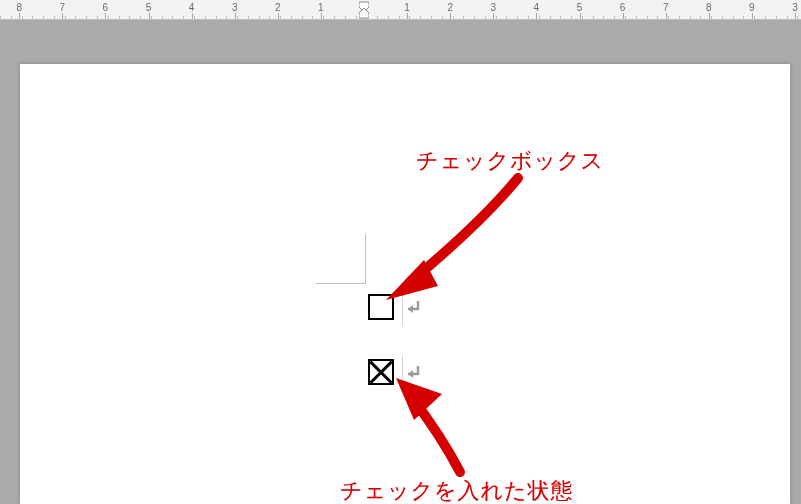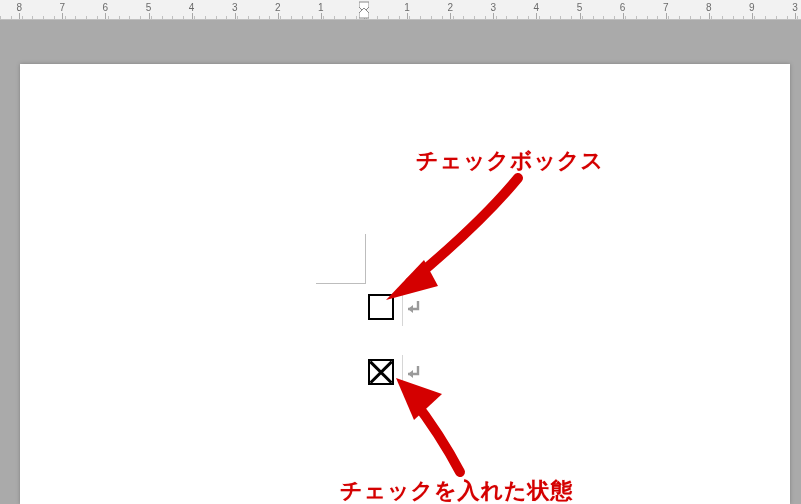--- a/index.html
+++ b/index.html
@@ -62,21 +62,21 @@
   .para-mark {
     display: inline-block; margin-left: 6px; vertical-align: middle;
   }
   .para-mark svg { display: block; }
   
   .sep1 { position:absolute; left:382px; top:226px; width:1px; height:36px; background:#d6d6d6; }
   .sep2 { position:absolute; left:382px; top:291px; width:1px; height:36px; background:#d6d6d6; }
 
   
   .anno {
-    position: absolute; color: #d40000; font-weight: 700;
+    position: absolute; color: #d40000; font-weight: 400;
     font-size: 22px; letter-spacing: 1px;
     text-shadow: 0 0 1px rgba(212,0,0,0.3);
     white-space: nowrap;
   }
   .anno.top { left: 396px; top: 82px; }
   .anno.bottom { left: 320px; top: 412px; }
 
   
   .arrow { position: absolute; }
   .arrow svg { display: block; overflow: visible; }

